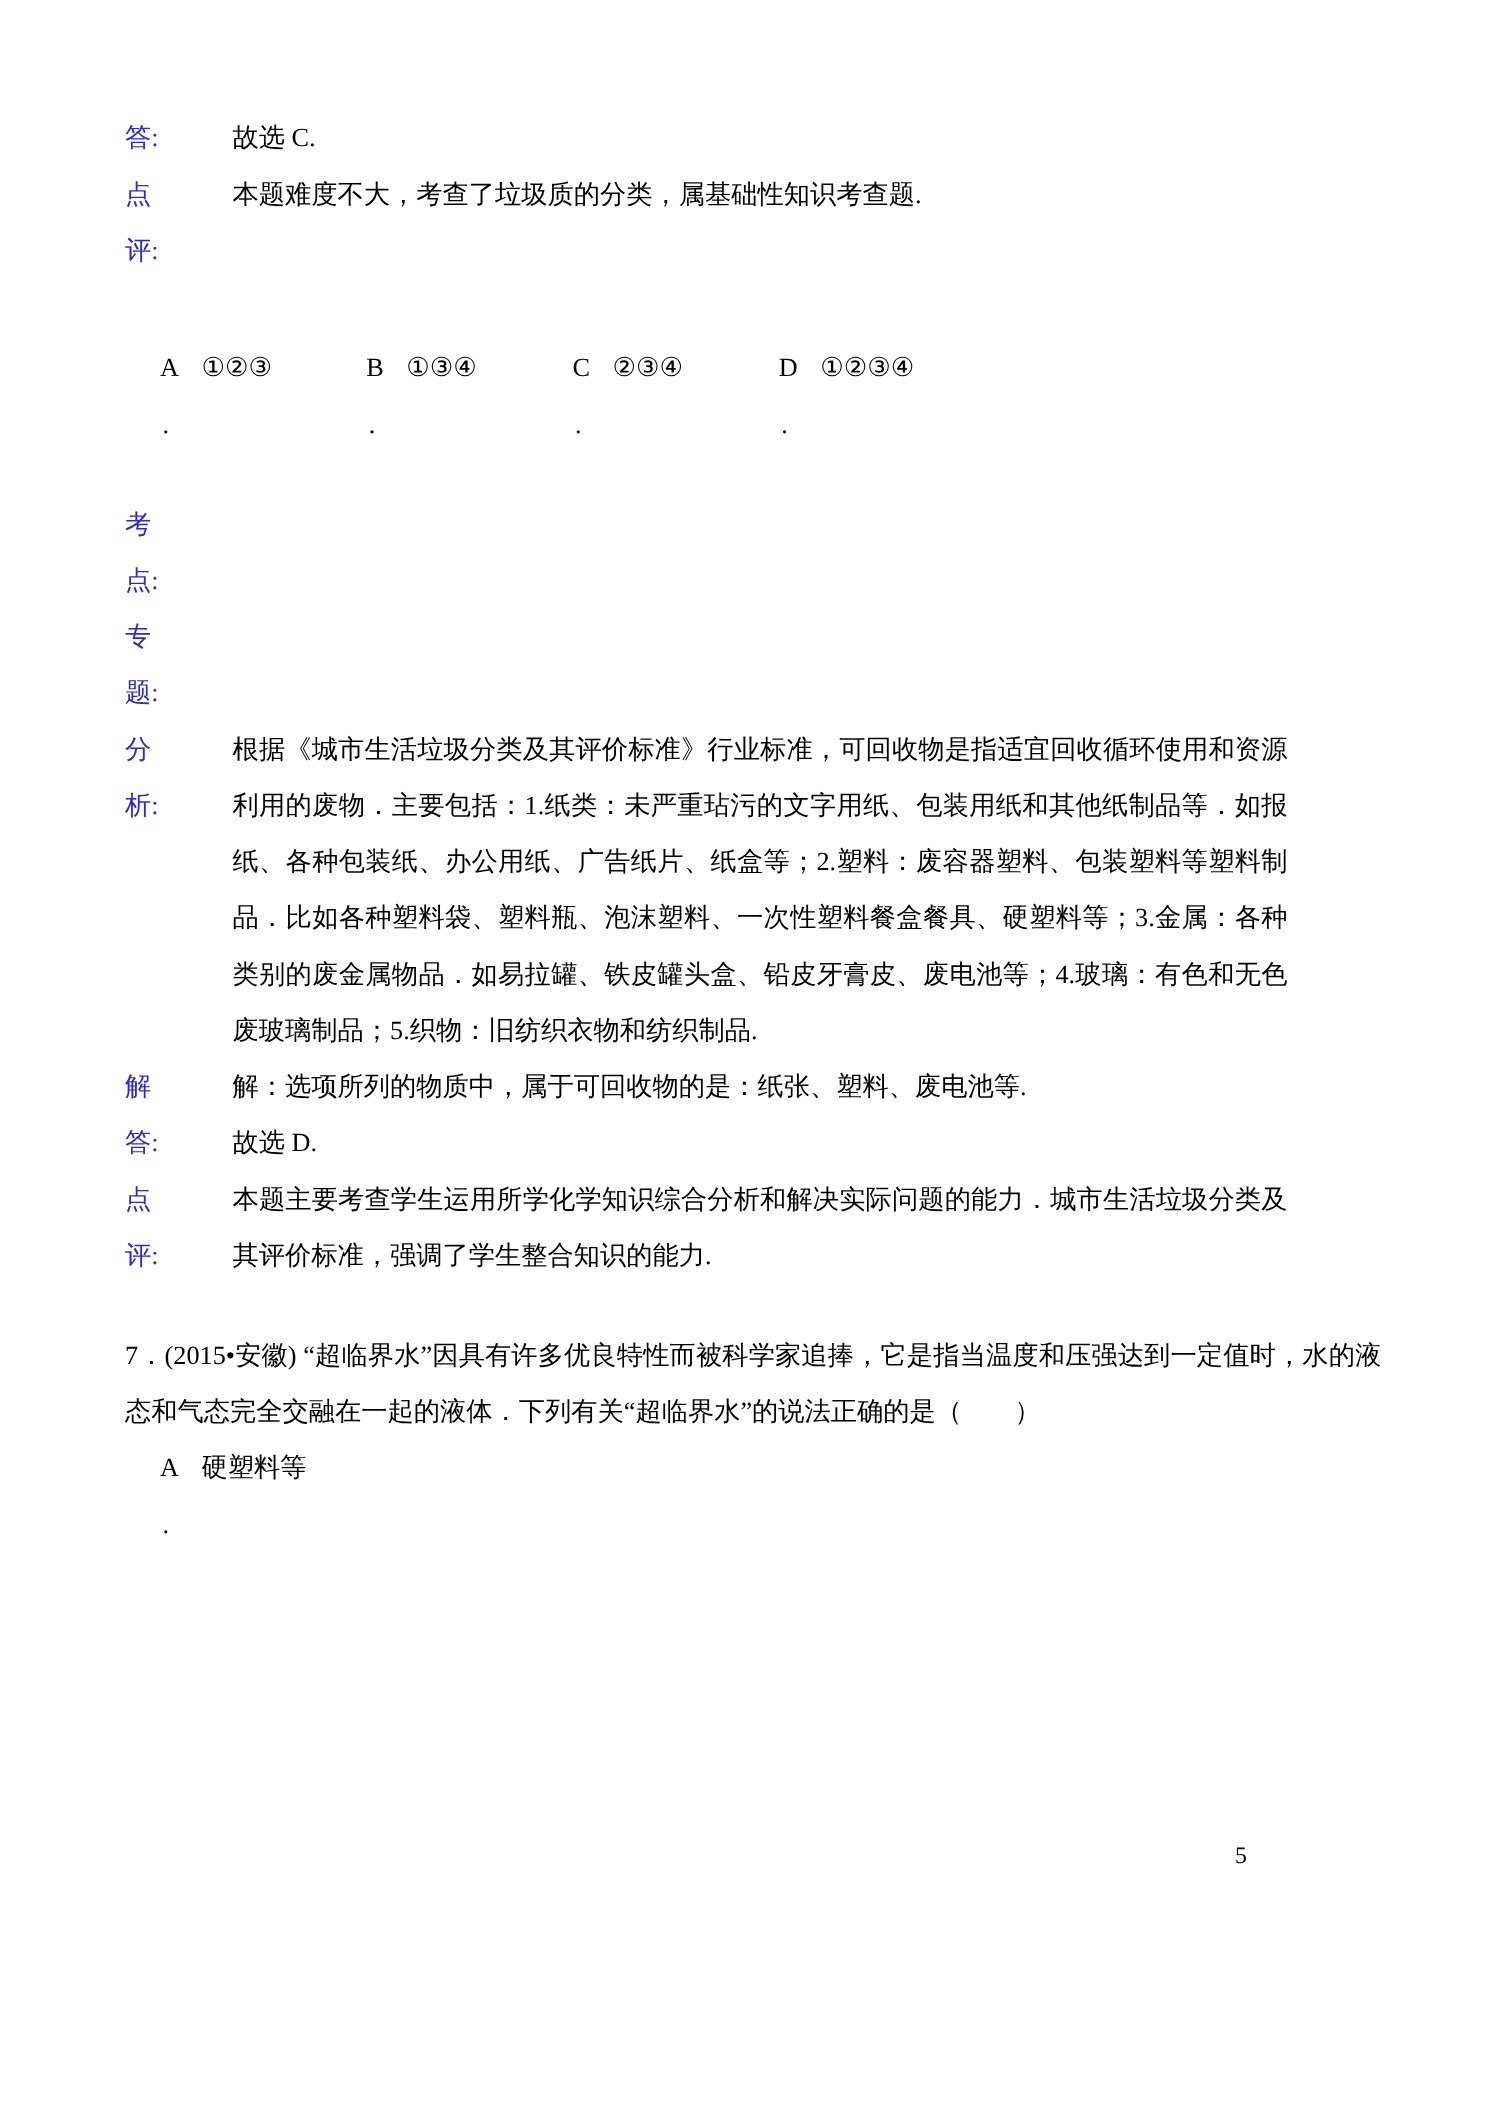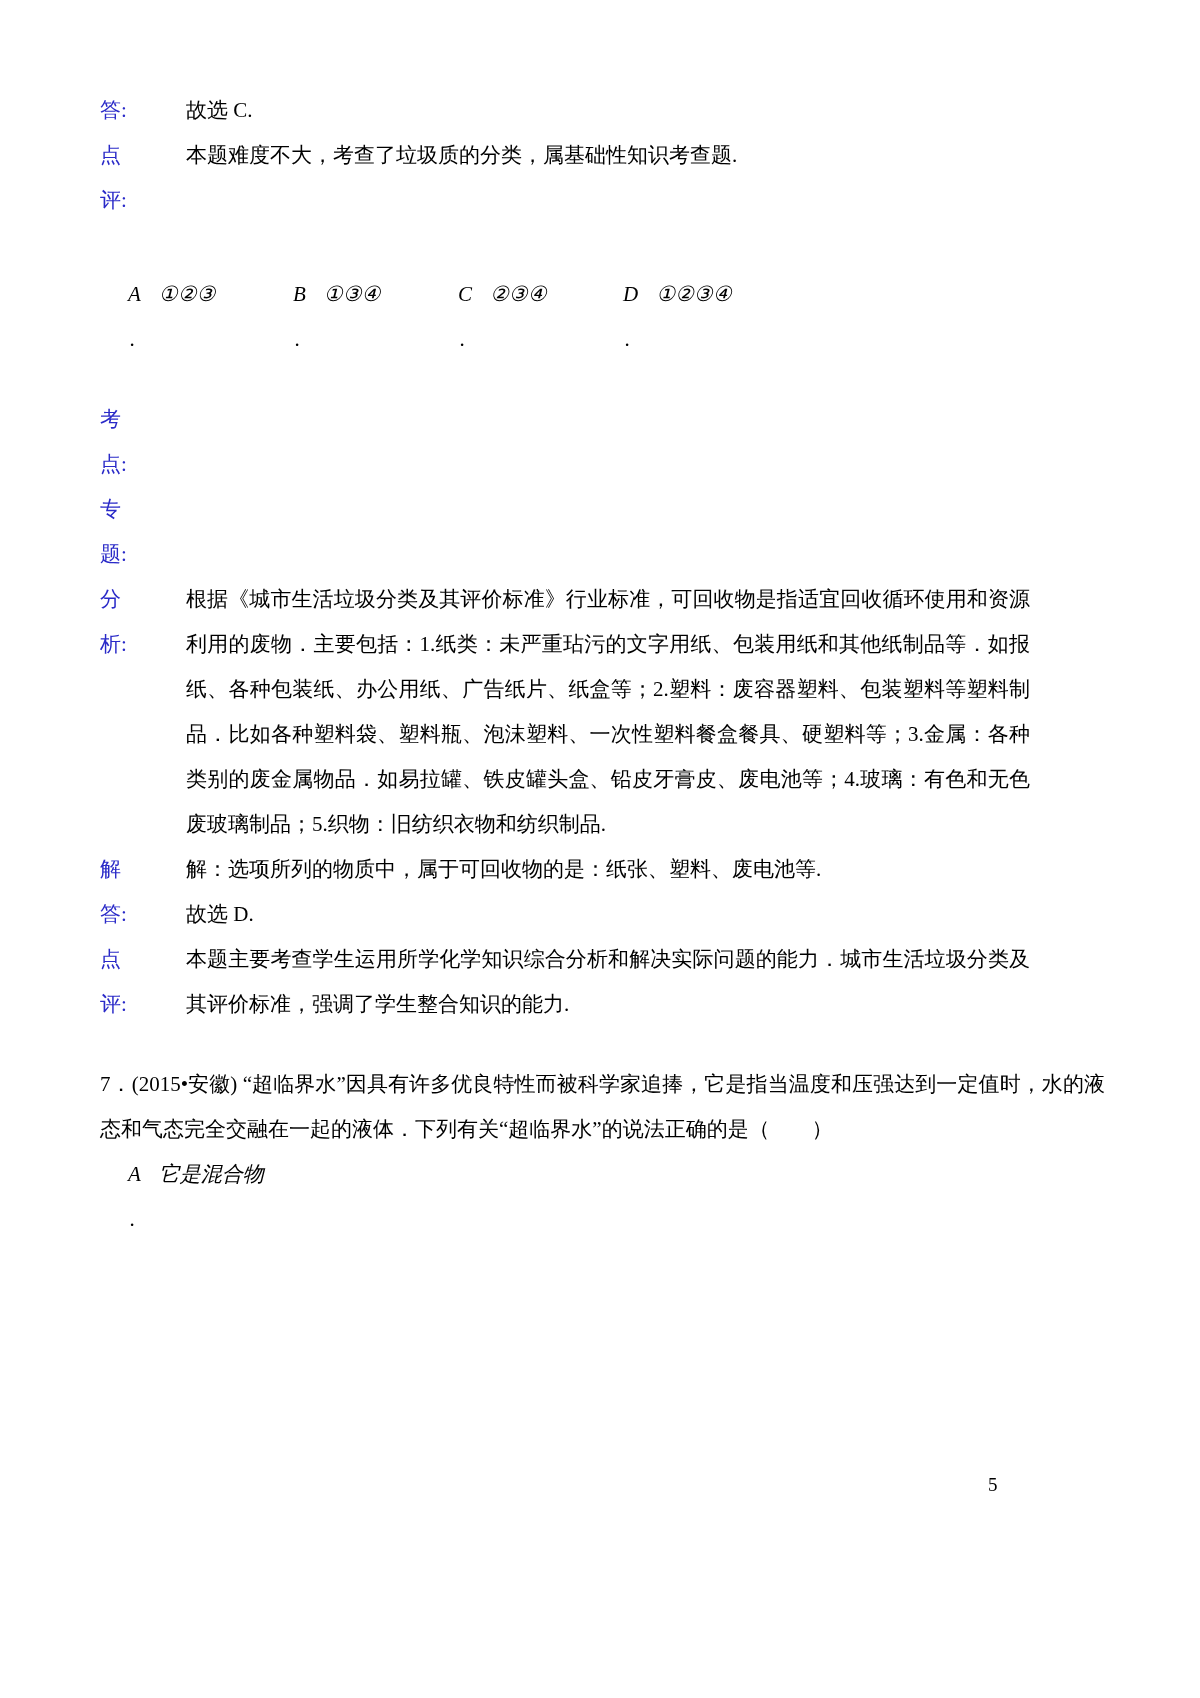--- a/index.html
+++ b/index.html
@@ -48,21 +48,20 @@
   .q6-rows  { margin-top: 35px; }
   .q7-block { margin-top: 35px; }
 
   .options {
     display: flex;
     margin-top: 0;
   }
   .option {
     width: 165px;
     flex: 0 0 165px;
-    font-style: italic;
   }
   .option:first-child,
   .option-single {
     margin-left: 28px;
   }
   .opt-line { white-space: nowrap; }
   .opt-letter { margin-right: 18px; }
   .opt-dot { padding-left: 2px; }
 
   .page-number {
@@ -144,21 +143,21 @@
 评:</div>
         <div class="content">本题主要考查学生运用所学化学知识综合分析和解决实际问题的能力．城市生活垃圾分类及其评价标准，强调了学生整合知识的能力.</div>
       </div>
     </div>
   </section>
 
   <section class="q7-block">
     <p class="para">7．(2015•安徽) “超临界水”因具有许多优良特性而被科学家追捧，它是指当温度和压强达到一定值时，水的液态和气态完全交融在一起的液体．下列有关“超临界水”的说法正确的是（　　）</p>
     <div class="option option-single">
       <div class="opt-line">
-        <span class="opt-letter">A</span><span class="opt-value">它是混合物</span>
+        <span class="opt-letter">A</span><span class="opt-value">硬塑料等</span>
       </div>
       <div class="opt-dot">.</div>
     </div>
   </section>
 
   <div class="page-number">5</div>
 
 </div>
 
 </body></html>

